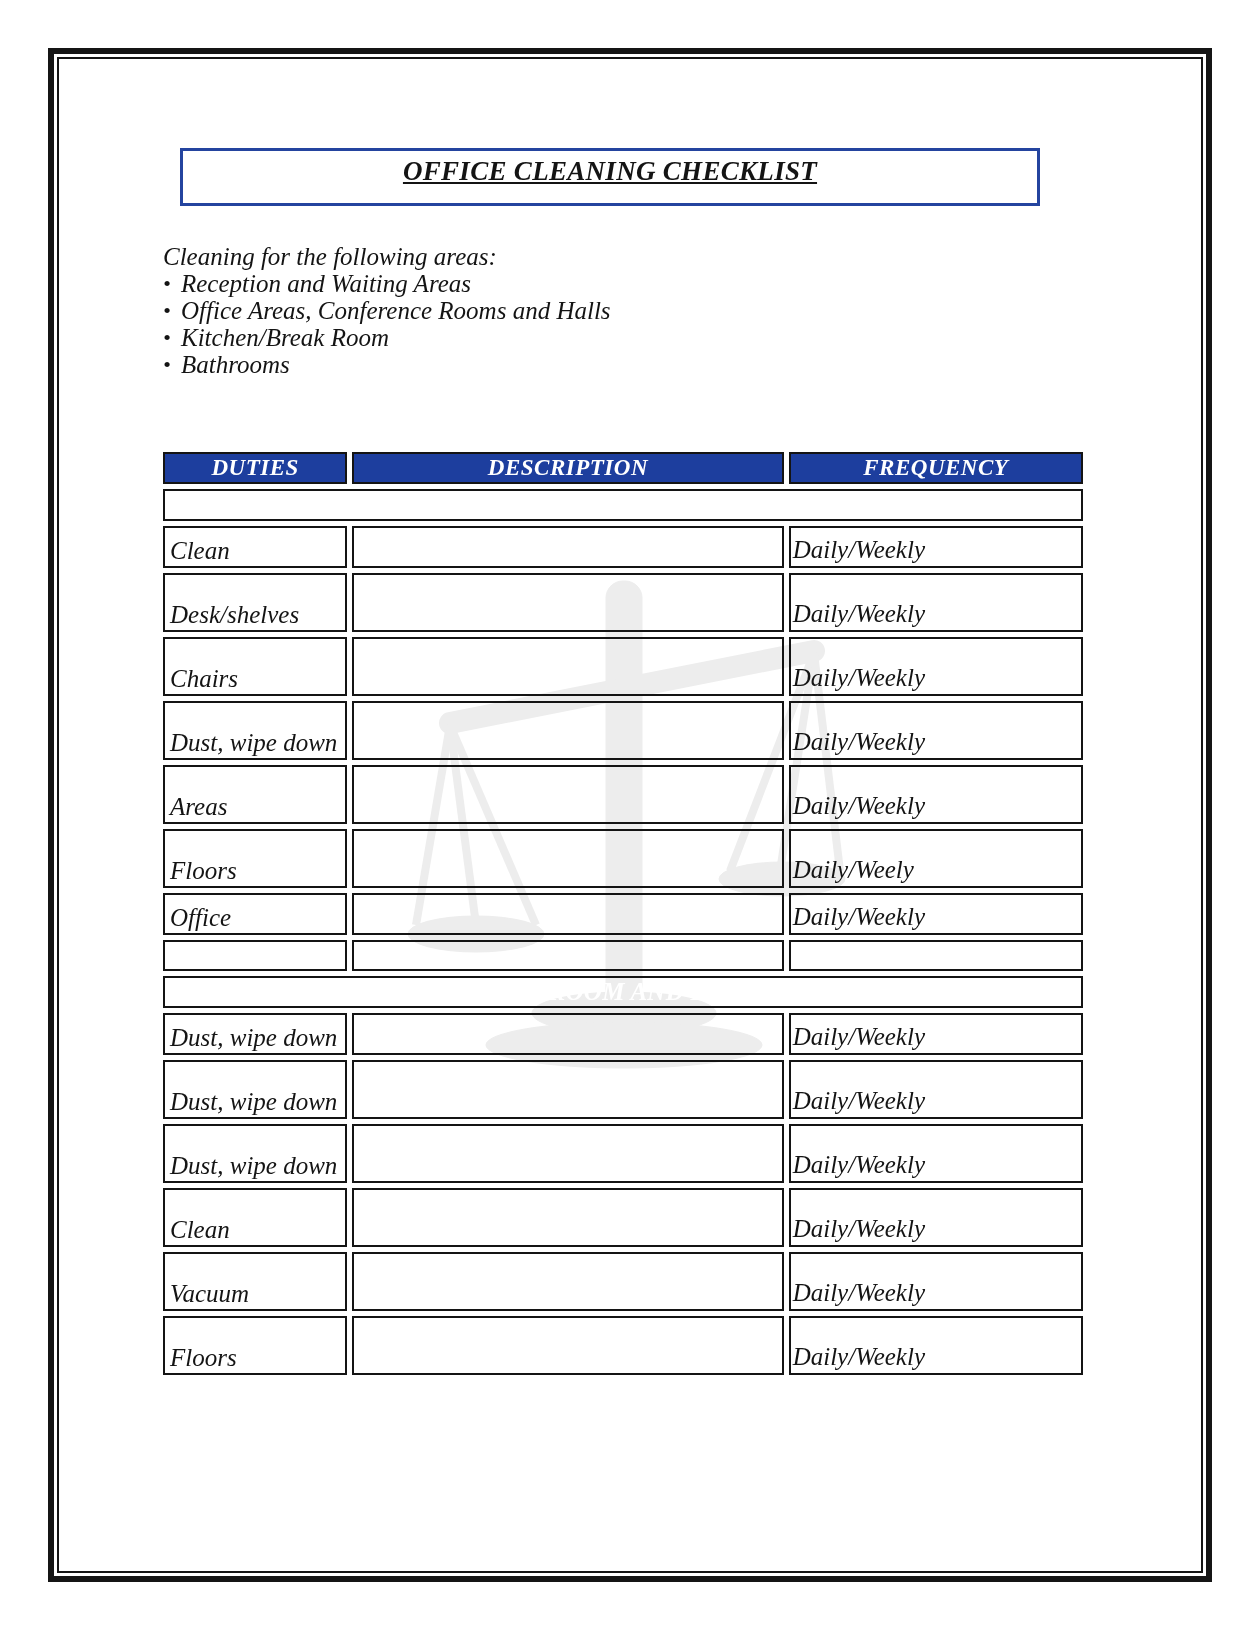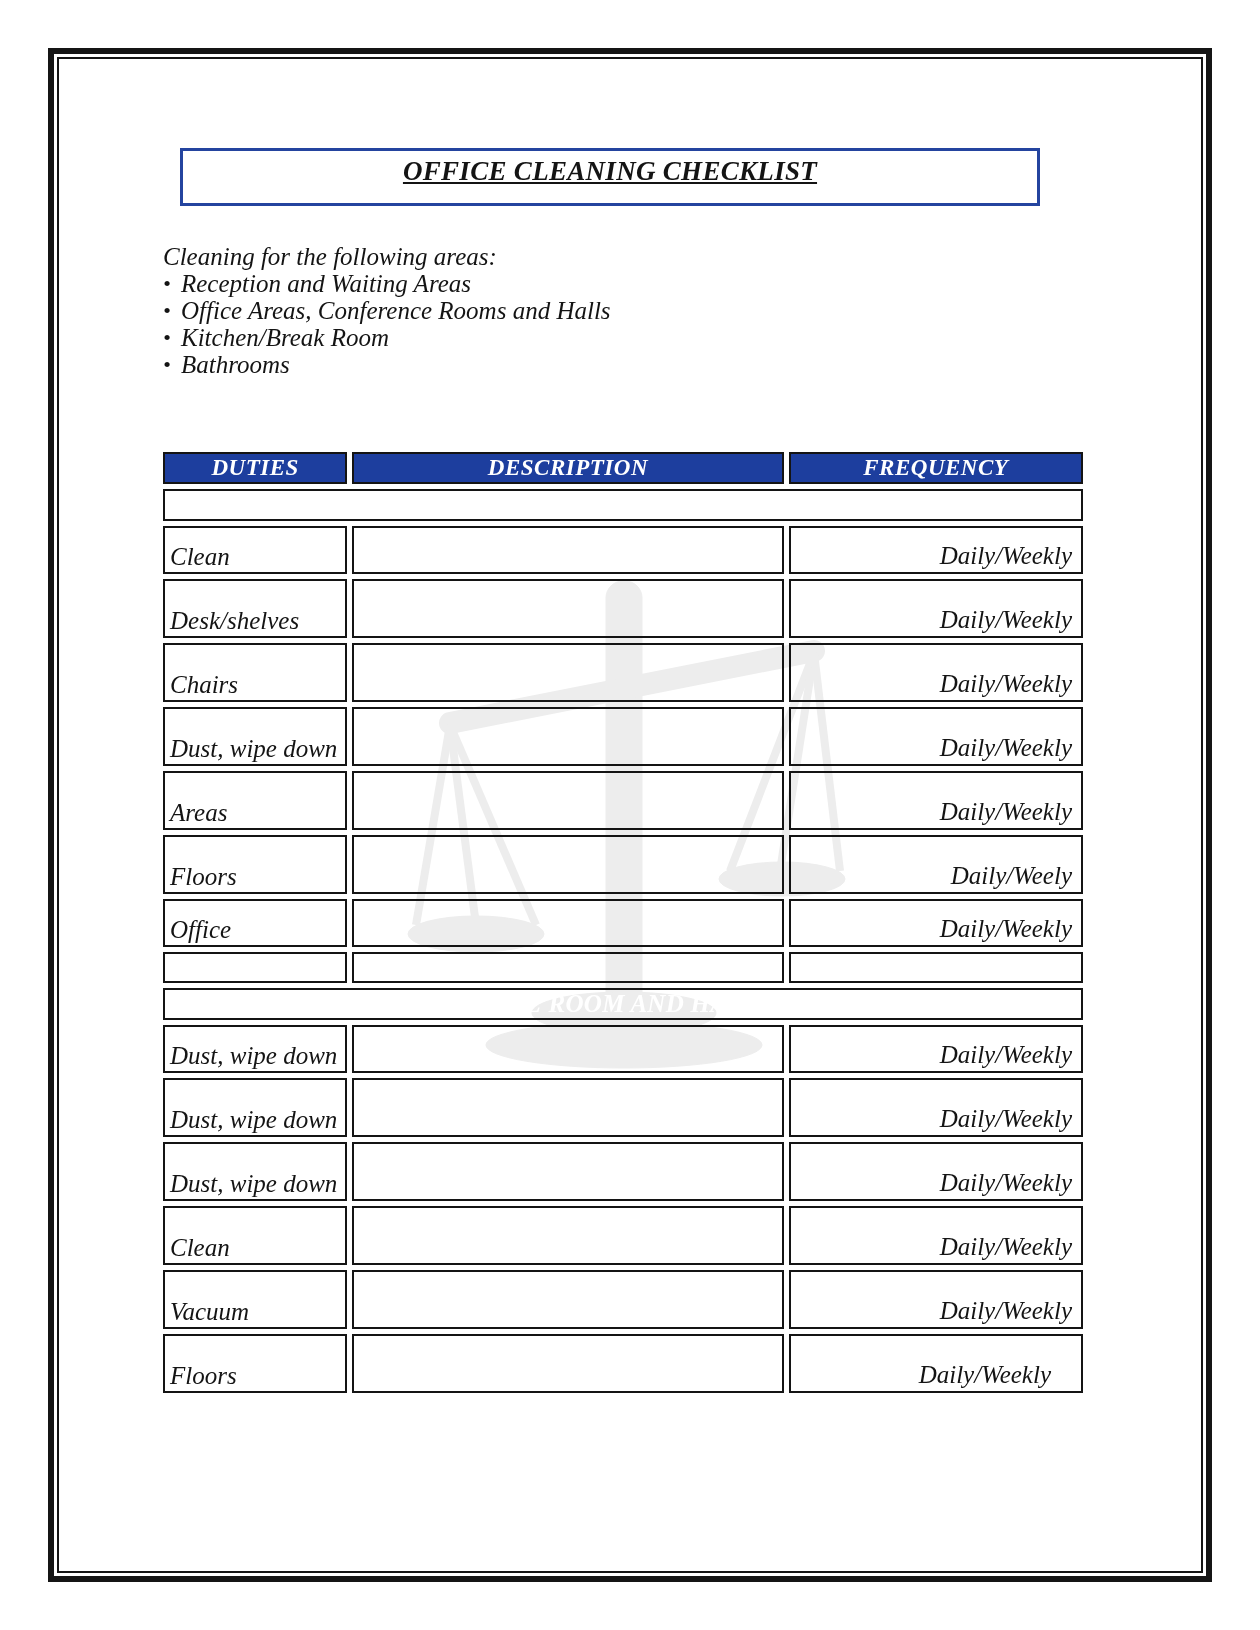--- a/index.html
+++ b/index.html
@@ -54,21 +54,21 @@
   }
   .section-cell{
     height:32px;background:var(--table-blue);color:#ffffff;
     font-weight:bold;font-size:25px;text-align:left;vertical-align:middle;
     padding-left:6px;letter-spacing:.3px;
   }
   .row-short td{height:31px;}
   .row-tall td{height:59px;}
   .duty-cell{text-align:left;padding:0 2px 1px 5px;}
   .desc-cell{padding:0 4px;}
-  .freq-cell{text-align:right;padding:14px 9px 2px 2px;}
+  .freq-cell{padding:8px 9px 2px 2px;}
   tbody tr:last-child .freq-cell{padding-right:30px;}
 </style>
 </head>
 <body>
 
 <div class="page-frame"></div>
 
 <svg class="watermark" viewBox="0 0 522 525" aria-hidden="true">
   <g fill="var(--watermark-gray)" stroke="var(--watermark-gray)">
     <rect x="238" y="28" width="36" height="438" rx="17"></rect>

